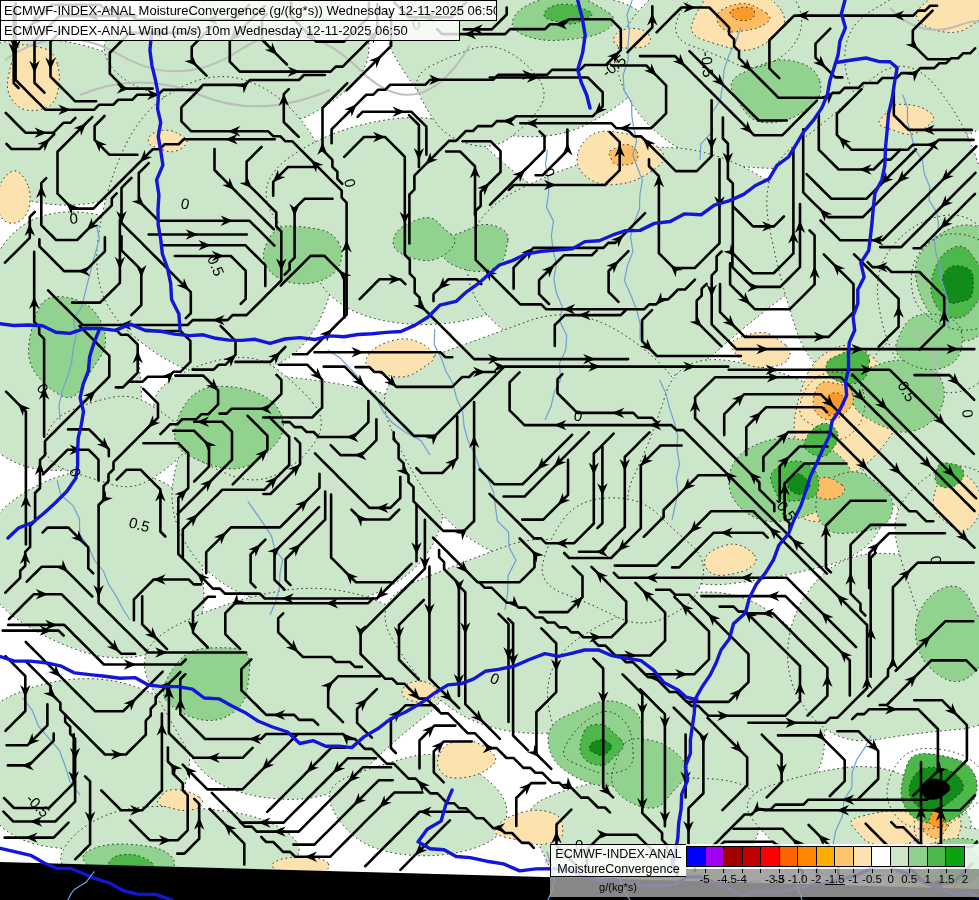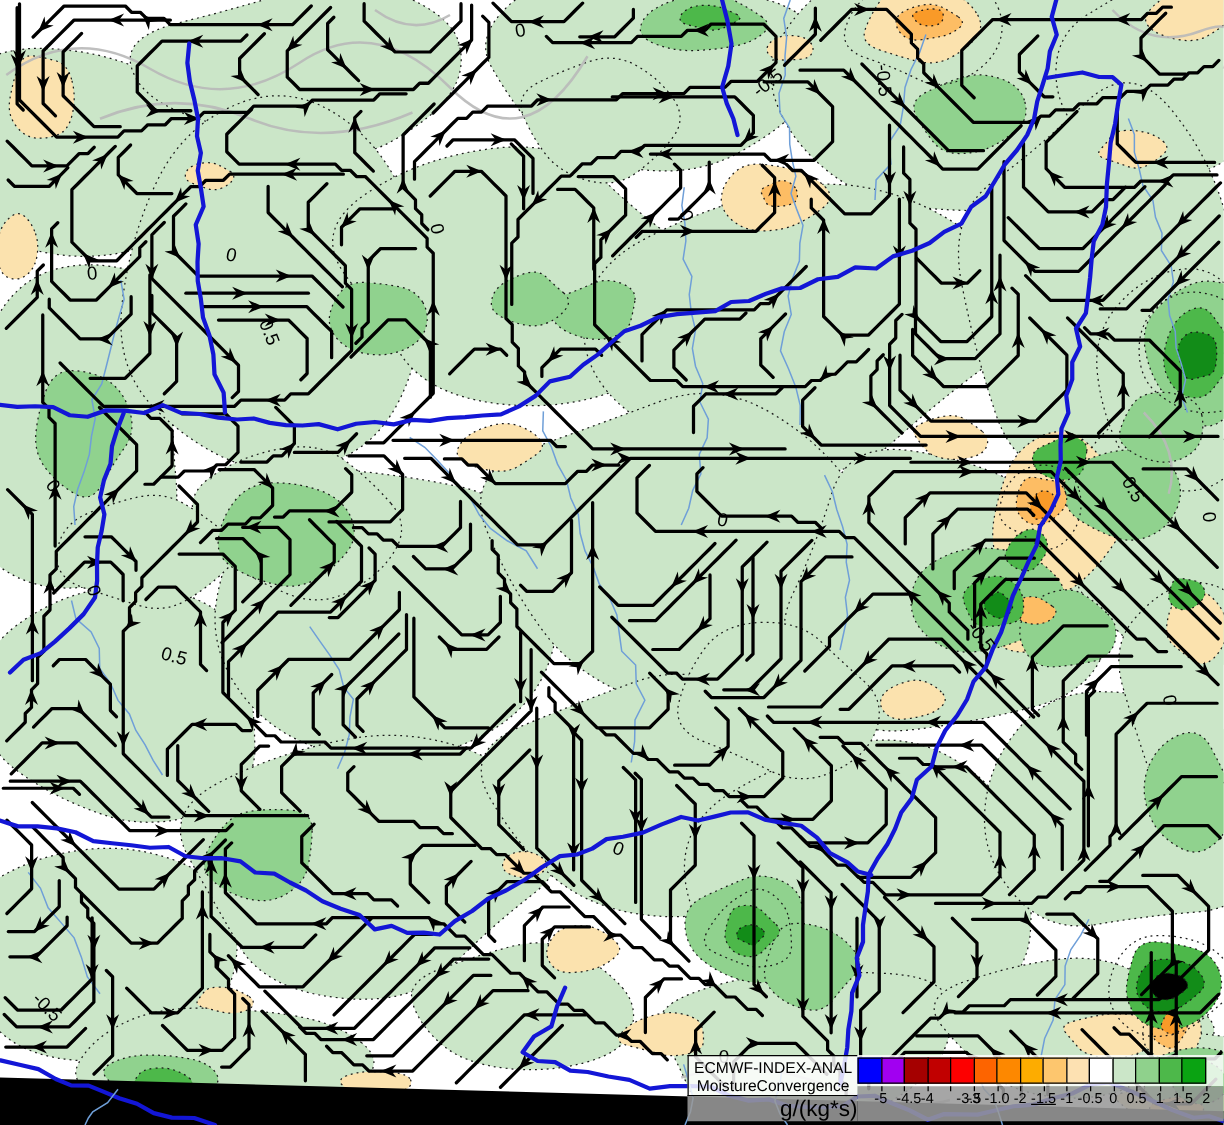--- a/index.html
+++ b/index.html
@@ -11,21 +11,21 @@
     background:rgba(255,255,255,.80);border:1px solid #000;
     font-size:13px;line-height:19px;padding-left:3px;white-space:nowrap;
     overflow:hidden;color:#000;}
   #title-line1{top:0;width:497px;}
   #title-line2{top:20px;width:460px;}
   .legend{position:absolute;left:550px;top:844px;width:429px;height:53px;color:#000;}
   .lg-textbox{position:absolute;left:0;top:0;width:136px;height:33px;
     background:rgba(255,255,255,.84);border:1px solid #000;border-right:none;
     box-sizing:border-box;text-align:center;font-size:12.5px;line-height:15px;padding-top:2px;}
   .lg-units{position:absolute;left:0;top:33px;width:136px;height:20px;
-    background:rgba(154,154,154,.88);font-size:18px;text-align:right;line-height:20px;}
+    background:rgba(154,154,154,.88);font-size:11px;text-align:center;line-height:20px;}
   .lg-swatchstrip{position:absolute;left:136px;top:0;width:293px;height:25px;
     background:rgba(255,255,255,.84);}
   .lg-swatches{position:absolute;left:0;top:2px;height:21px;width:279px;display:flex;}
   .lg-swatch{flex:1;border:1px solid #000;margin-left:-1px;box-sizing:border-box;}
   .lg-swatch:first-child{margin-left:0;}
   .lg-ticks{position:absolute;left:136px;top:25px;width:293px;height:28px;
     background:rgba(154,154,154,.88);}
   .lg-tick-label{position:absolute;top:4px;font-size:11.5px;transform:translateX(-50%);}
   .lg-tick-mark{position:absolute;top:0;width:1px;height:4px;background:#000;}
 </style>
@@ -791,20 +791,22 @@
           <text x="489" y="682" transform="rotate(22,489,682)">0</text>
           <text x="930" y="557" transform="rotate(78,930,557)">0</text>
           <text x="962" y="410" transform="rotate(84,962,410)">0</text>
           <text x="25" y="800" transform="rotate(45,25,800)">-0.5</text>
           <text x="69" y="470" transform="rotate(72,69,470)">0</text>
           <text x="575" y="850" transform="rotate(0,575,850)">0</text>
         </g>
       </svg>
     </div>
 
+  <div id="title-line1" class="title-box">ECMWF-INDEX-ANAL MoistureConvergence (g/(kg*s)) Wednesday 12-11-2025 06:50</div>
+  <div id="title-line2" class="title-box">ECMWF-INDEX-ANAL Wind (m/s) 10m Wednesday 12-11-2025 06:50</div>
 
   <div class="legend">
     <div class="lg-textbox">
       <div>ECMWF-INDEX-ANAL</div>
       <div>MoistureConvergence</div>
     </div>
     <div class="lg-units">g/(kg*s)</div>
     <div class="lg-swatchstrip">
       <div class="lg-swatches" id="lg-swatches">
           <div class="lg-swatch" style="background: rgb(0, 0, 254);"></div>

